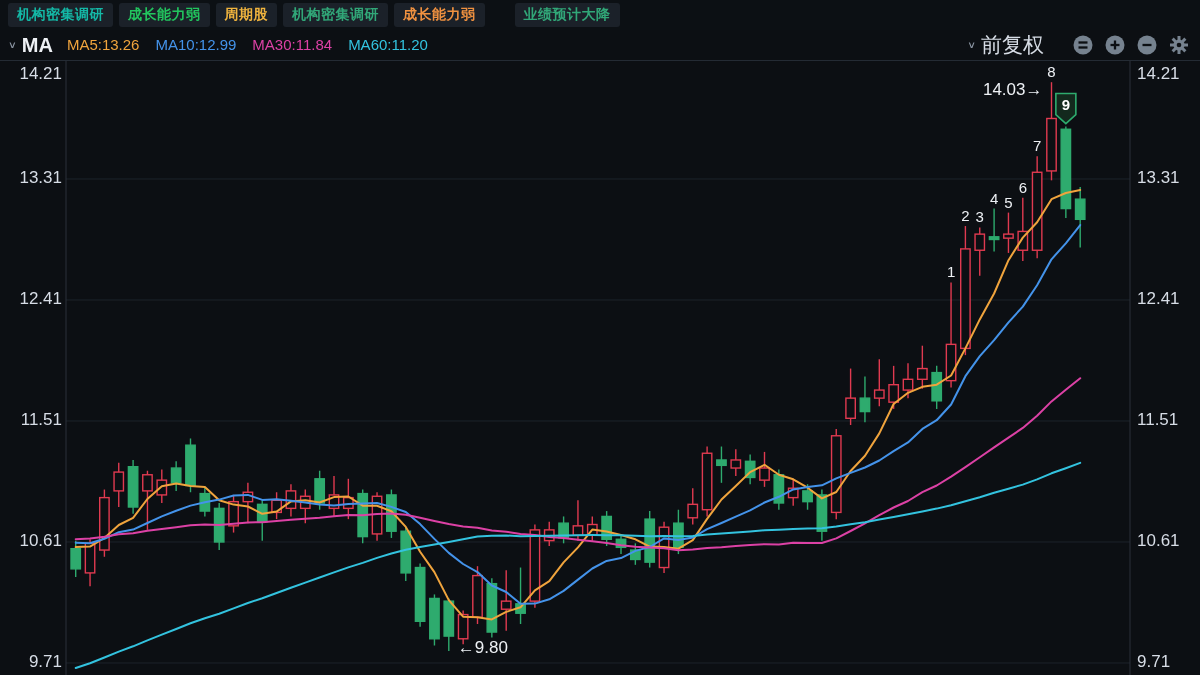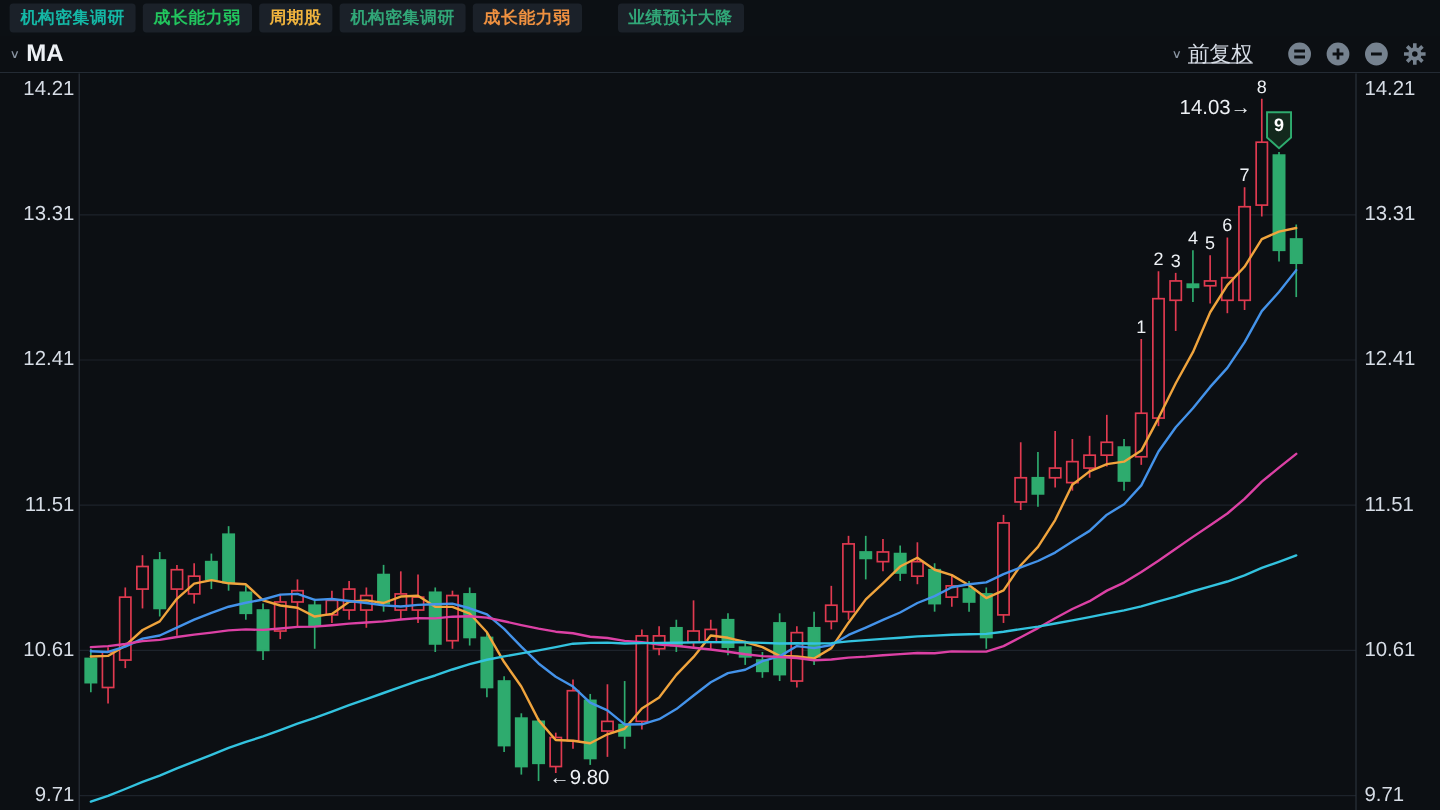--- a/index.html
+++ b/index.html
@@ -6,41 +6,42 @@
             font-family:"Liberation Sans","DejaVu Sans",sans-serif;}
   .tagbar{height:30px;display:flex;align-items:center;gap:6px;padding:0 0 0 8px;background:#0c1014;}
   .pill{background:#1b2129;border-radius:3px;padding:3px 9px;font-size:14px;font-weight:600;
         letter-spacing:.5px;cursor:default;}
   .mabar{height:30px;display:flex;align-items:center;justify-content:space-between;
          padding:0 10px 0 8px;border-bottom:1px solid #242b34;background:#0c0f13;}
   .mabar .left,.mabar .right{display:flex;align-items:center;}
   .chev{color:#8b95a3;font-size:12px;margin-right:5px;transform:scaleY(.8);display:inline-block;}
   .ma-title{color:#eef1f5;font-size:20px;font-weight:700;margin-right:14px;}
   .ma-val{font-size:15px;margin-right:16px;font-weight:500;}
-  .adjust-label{color:#d7dde6;font-size:18px;margin-right:18px;text-decoration:underline;}
+  .adjust-label{color:#d7dde6;font-size:21px;margin-right:18px;}
   .icon-btn{background:none;border:none;padding:0;margin:0 0 0 10px;cursor:pointer;line-height:0;}
   svg#chart{display:block;background:#0c0f13;}
   text{font-family:"Liberation Sans","DejaVu Sans",sans-serif;}
 </style>
 </head>
 <body>
 
 <div class="tagbar" id="tagbar">
     <span class="pill" style="color: #14b8a6;">机构密集调研</span>
     <span class="pill" style="color: #22c55e;">成长能力弱</span>
     <span class="pill" style="color: rgb(240, 180, 62); text-align: right;">周期股</span>
     <span class="pill" style="color: rgb(49, 167, 120);">机构密集调研</span>
     <span class="pill" style="color: rgb(239, 145, 64);">成长能力弱</span>
     <span class="pill" style="color: rgb(49, 167, 120); margin-left: 24px;">业绩预计大降</span>
   </div>
 
 <div class="mabar">
   <div class="left">
     <span class="chev">∨</span>
     <span class="ma-title">MA</span>
+    <span id="ma-values"><span class="ma-val" style="color: rgb(240, 164, 61);">MA5:13.26</span><span class="ma-val" style="color: rgb(68, 147, 234);">MA10:12.99</span><span class="ma-val" style="color: rgb(220, 65, 165);">MA30:11.84</span><span class="ma-val" style="color: rgb(51, 195, 223);">MA60:11.20</span></span>
   </div>
   <div class="right">
     <span class="chev">∨</span>
     <span class="adjust-label">前复权</span>
     <button class="icon-btn">
       <svg width="22" height="22" viewBox="-11 -11 22 22">
         <circle r="9.5" fill="#76828f"></circle>
         <line x1="-4.5" y1="-2.5" x2="4.5" y2="-2.5" stroke="#0c0f13" stroke-width="2.3"></line>
         <line x1="-4.5" y1="2.5" x2="4.5" y2="2.5" stroke="#0c0f13" stroke-width="2.3"></line>
       </svg>

